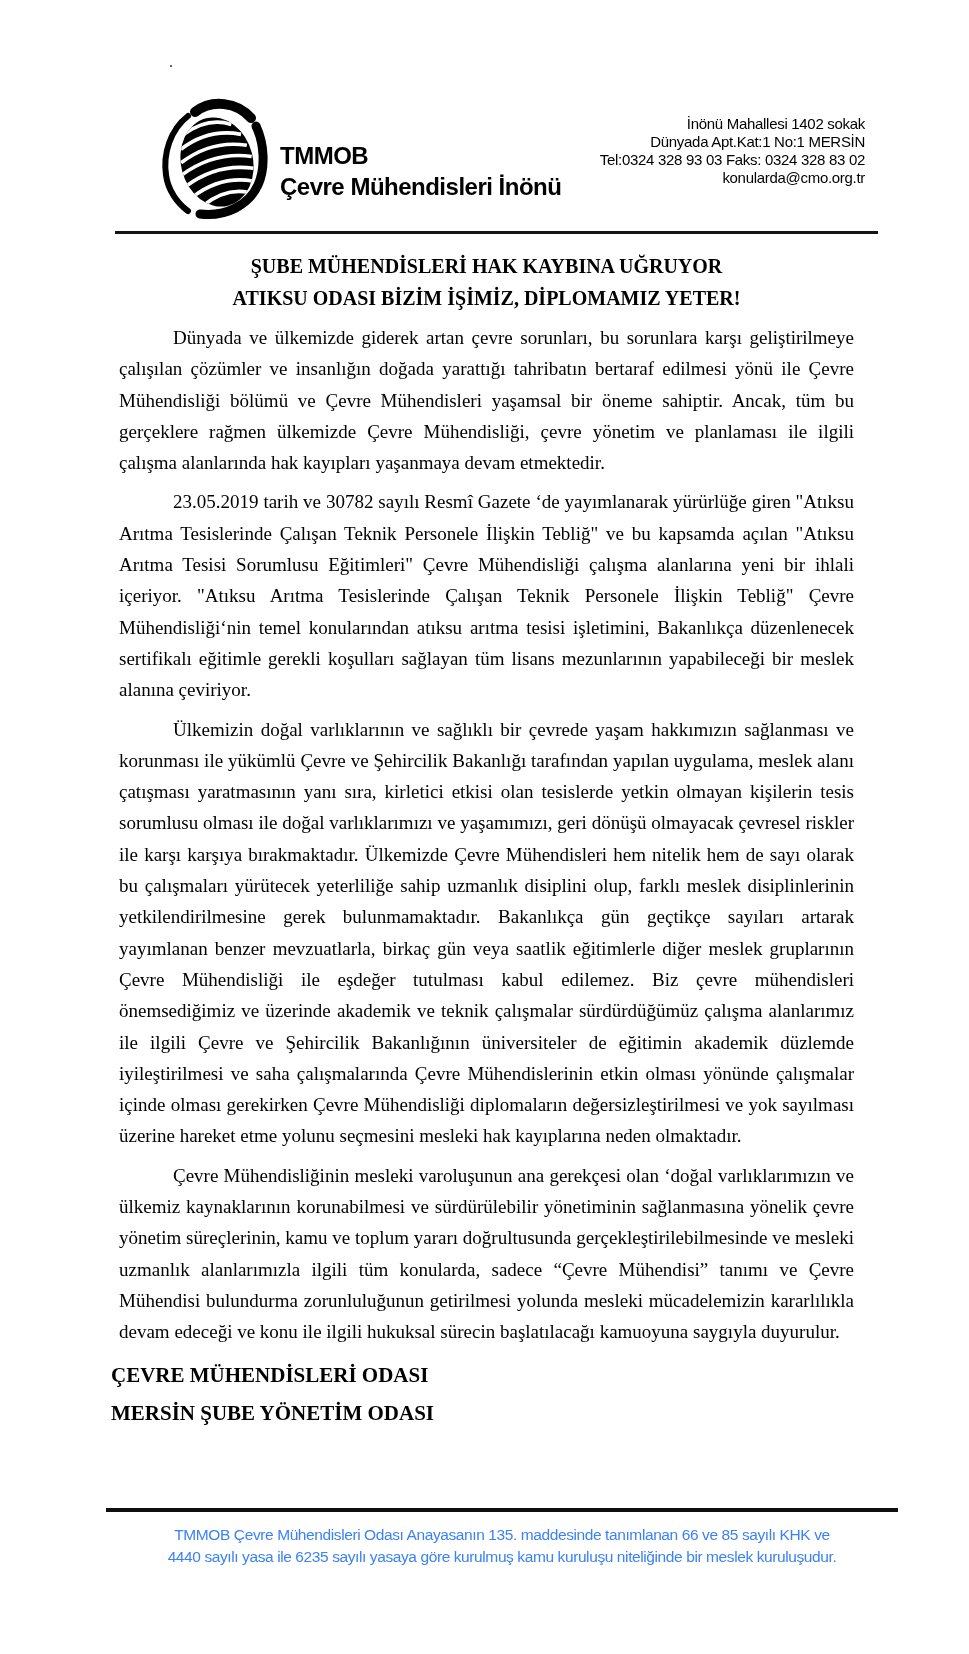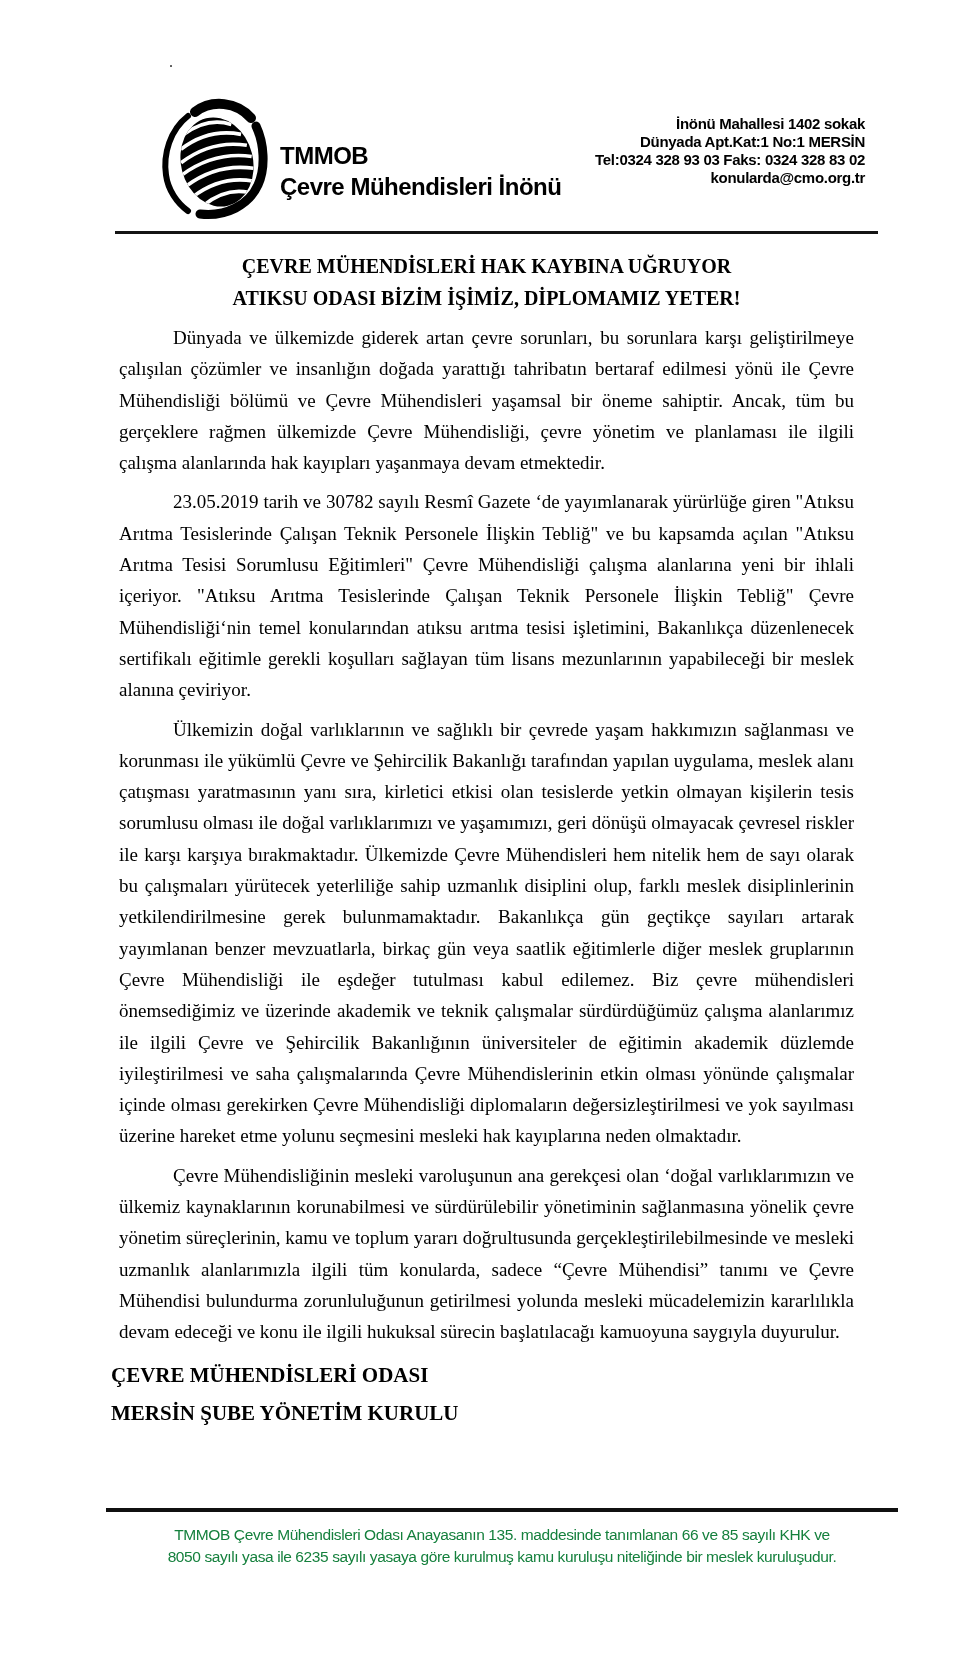--- a/index.html
+++ b/index.html
@@ -22,21 +22,21 @@
   .org-block {
     position: absolute; left: 280px; top: 140px;
     font-family: "Liberation Sans", sans-serif;
     font-weight: bold; font-size: 24px; line-height: 31px;
     letter-spacing: -0.5px;
   }
   .contact-block {
     position: absolute; top: 115px; right: 104px;
     text-align: right;
     font-family: "Liberation Sans", sans-serif;
-    font-weight: bold; font-size: 15px; line-height: 18px;
+    font-weight: normal; font-size: 15px; line-height: 18px;
     letter-spacing: -0.3px;
   }
   .header-rule {
     position: absolute; top: 231px; left: 115px;
     width: 763px; height: 3px; background: #141414;
   }
   
   .content {
     position: absolute; top: 250px; left: 111px; width: 751px;
   }
@@ -56,21 +56,21 @@
   
   .footer-rule {
     position: absolute; top: 1508px; left: 106px;
     width: 792px; height: 4px; background: #101010;
   }
   .footer-text {
     position: absolute; top: 1524px; left: 106px; width: 792px;
     text-align: center;
     font-family: "Liberation Sans", sans-serif;
     font-size: 15.5px; line-height: 22px; letter-spacing: -0.4px;
-    color: #15803d;
+    color: #3b82f6;
   }
 </style>
 </head>
 <body>
 
 <span class="stray-mark">.</span>
 
 <div class="logo">
   <svg viewBox="0 0 122 126" width="122" height="126" aria-hidden="true">
     <defs>
@@ -107,30 +107,30 @@
   <div>İnönü Mahallesi 1402 sokak</div>
   <div>Dünyada Apt.Kat:1 No:1 MERSİN</div>
   <div>Tel:0324 328 93 03 Faks: 0324 328 83 02</div>
   <div>konularda@cmo.org.tr</div>
 </div>
 
 <div class="header-rule"></div>
 
 <div class="content">
   <h1 class="doc-title">
-    <div>ÇEVRE MÜHENDİSLERİ HAK KAYBINA UĞRUYOR</div>
+    <div>ŞUBE MÜHENDİSLERİ HAK KAYBINA UĞRUYOR</div>
     <div>ATIKSU ODASI BİZİM İŞİMİZ, DİPLOMAMIZ YETER!</div>
   </h1>
   <p>Dünyada ve ülkemizde giderek artan çevre sorunları, bu sorunlara karşı geliştirilmeye çalışılan çözümler ve insanlığın doğada yarattığı tahribatın bertaraf edilmesi yönü ile Çevre Mühendisliği bölümü ve Çevre Mühendisleri yaşamsal bir öneme sahiptir. Ancak, tüm bu gerçeklere rağmen ülkemizde Çevre Mühendisliği, çevre yönetim ve planlaması ile ilgili çalışma alanlarında hak kayıpları yaşanmaya devam etmektedir.</p>
   <p>23.05.2019 tarih ve 30782 sayılı Resmî Gazete ‘de yayımlanarak yürürlüğe giren "Atıksu Arıtma Tesislerinde Çalışan Teknik Personele İlişkin Tebliğ" ve bu kapsamda açılan "Atıksu Arıtma Tesisi Sorumlusu Eğitimleri" Çevre Mühendisliği çalışma alanlarına yeni bir ihlali içeriyor. "Atıksu Arıtma Tesislerinde Çalışan Teknik Personele İlişkin Tebliğ" Çevre Mühendisliği‘nin temel konularından atıksu arıtma tesisi işletimini, Bakanlıkça düzenlenecek sertifikalı eğitimle gerekli koşulları sağlayan tüm lisans mezunlarının yapabileceği bir meslek alanına çeviriyor.</p>
   <p>Ülkemizin doğal varlıklarının ve sağlıklı bir çevrede yaşam hakkımızın sağlanması ve korunması ile yükümlü Çevre ve Şehircilik Bakanlığı tarafından yapılan uygulama, meslek alanı çatışması yaratmasının yanı sıra, kirletici etkisi olan tesislerde yetkin olmayan kişilerin tesis sorumlusu olması ile doğal varlıklarımızı ve yaşamımızı, geri dönüşü olmayacak çevresel riskler ile karşı karşıya bırakmaktadır. Ülkemizde Çevre Mühendisleri hem nitelik hem de sayı olarak bu çalışmaları yürütecek yeterliliğe sahip uzmanlık disiplini olup, farklı meslek disiplinlerinin yetkilendirilmesine gerek bulunmamaktadır. Bakanlıkça gün geçtikçe sayıları artarak yayımlanan benzer mevzuatlarla, birkaç gün veya saatlik eğitimlerle diğer meslek gruplarının Çevre Mühendisliği ile eşdeğer tutulması kabul edilemez. Biz çevre mühendisleri önemsediğimiz ve üzerinde akademik ve teknik çalışmalar sürdürdüğümüz çalışma alanlarımız ile ilgili Çevre ve Şehircilik Bakanlığının üniversiteler de eğitimin akademik düzlemde iyileştirilmesi ve saha çalışmalarında Çevre Mühendislerinin etkin olması yönünde çalışmalar içinde olması gerekirken Çevre Mühendisliği diplomaların değersizleştirilmesi ve yok sayılması üzerine hareket etme yolunu seçmesini mesleki hak kayıplarına neden olmaktadır.</p>
   <p>Çevre Mühendisliğinin mesleki varoluşunun ana gerekçesi olan ‘doğal varlıklarımızın ve ülkemiz kaynaklarının korunabilmesi ve sürdürülebilir yönetiminin sağlanmasına yönelik çevre yönetim süreçlerinin, kamu ve toplum yararı doğrultusunda gerçekleştirilebilmesinde ve mesleki uzmanlık alanlarımızla ilgili tüm konularda, sadece “Çevre Mühendisi” tanımı ve Çevre Mühendisi bulundurma zorunluluğunun getirilmesi yolunda mesleki mücadelemizin kararlılıkla devam edeceği ve konu ile ilgili hukuksal sürecin başlatılacağı kamuoyuna saygıyla duyurulur.</p>
   <div class="signature">
     <div>ÇEVRE MÜHENDİSLERİ ODASI</div>
-    <div>MERSİN ŞUBE YÖNETİM KURULU</div>
+    <div>MERSİN ŞUBE YÖNETİM ODASI</div>
   </div>
 </div>
 
 <div class="footer-rule"></div>
 <div class="footer-text">
   <div>TMMOB Çevre Mühendisleri Odası Anayasanın 135. maddesinde tanımlanan 66 ve 85 sayılı KHK ve</div>
-  <div>8050 sayılı yasa ile 6235 sayılı yasaya göre kurulmuş kamu kuruluşu niteliğinde bir meslek kuruluşudur.</div>
+  <div>4440 sayılı yasa ile 6235 sayılı yasaya göre kurulmuş kamu kuruluşu niteliğinde bir meslek kuruluşudur.</div>
 </div>
 
 </body></html>

